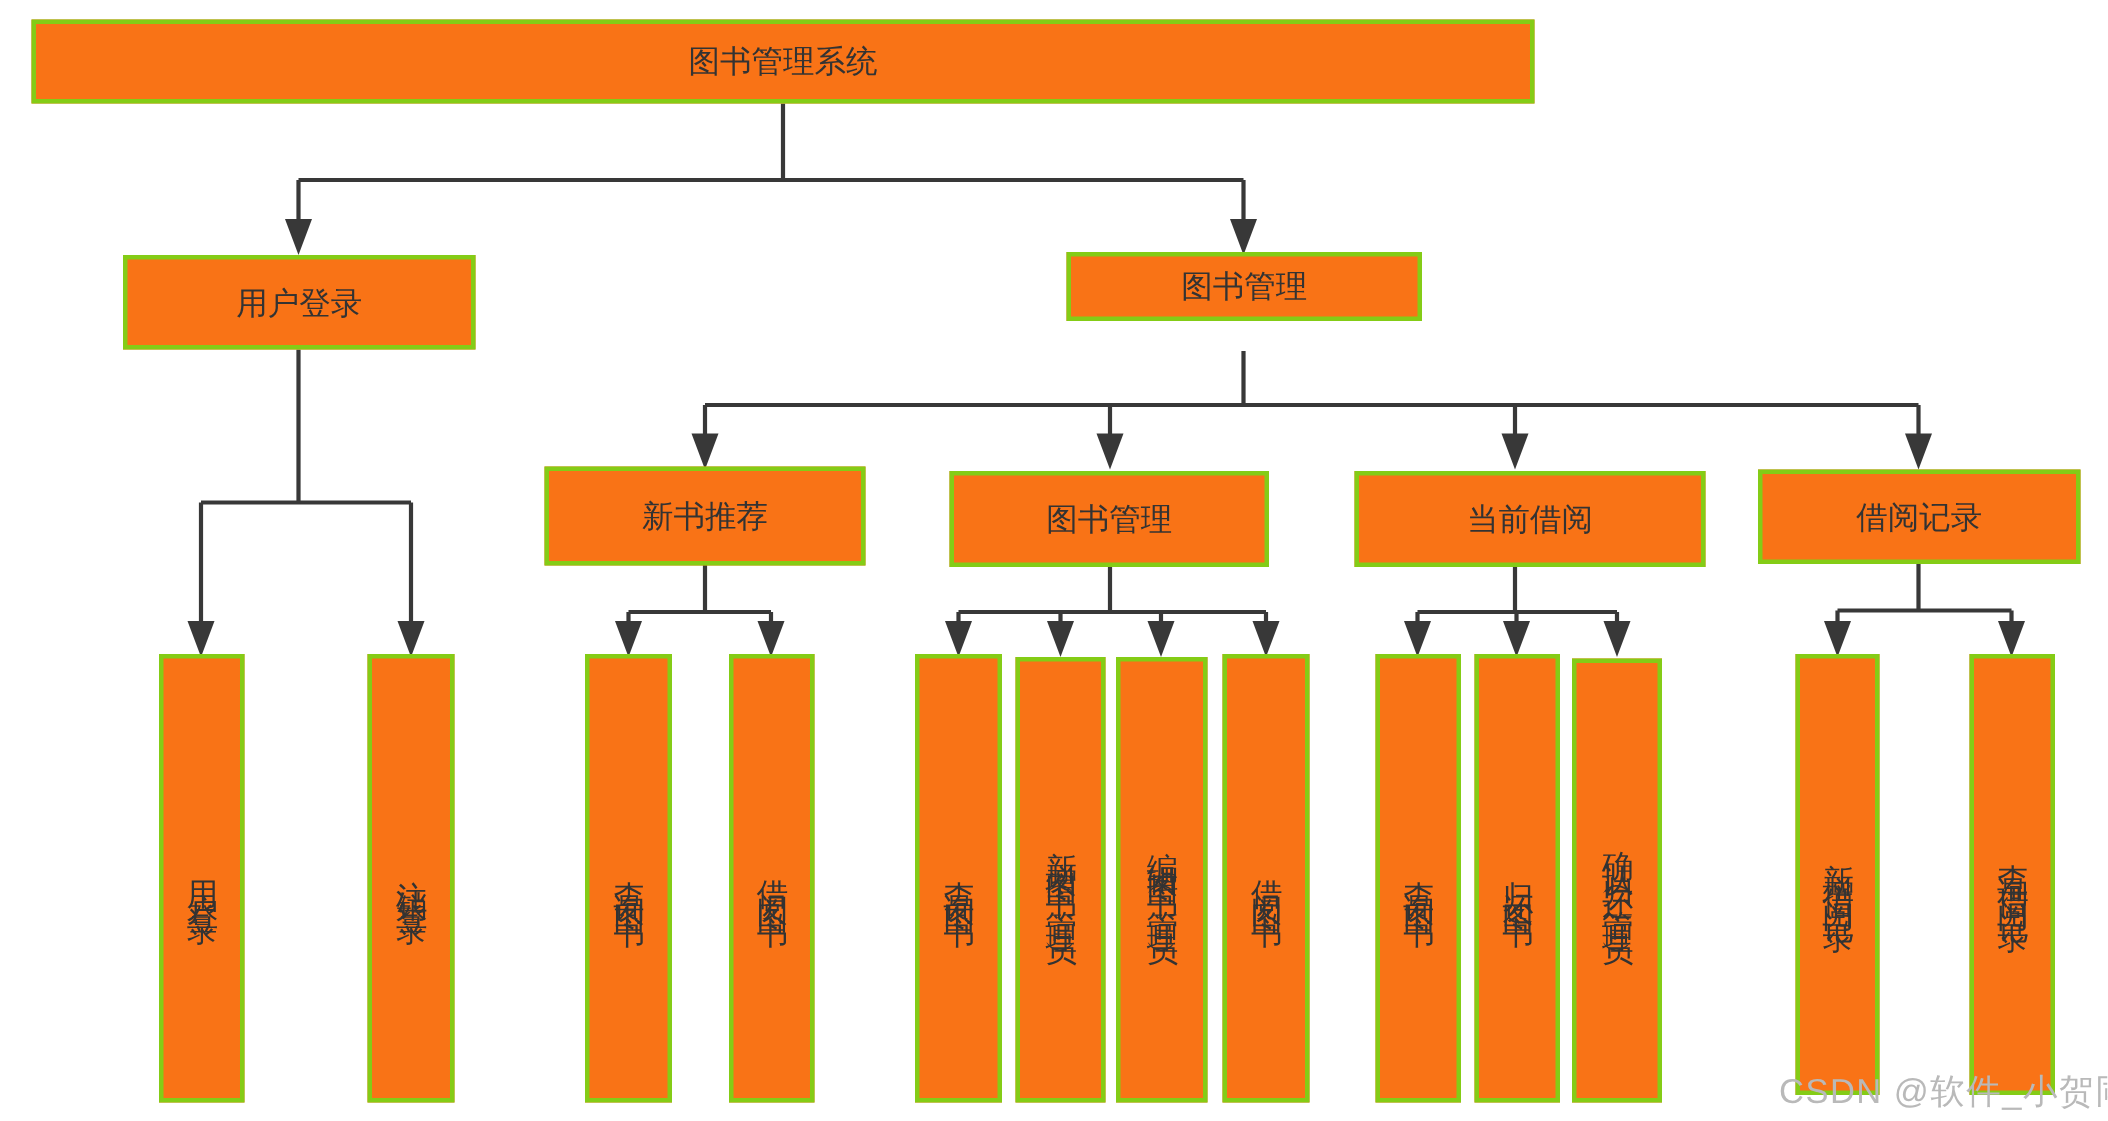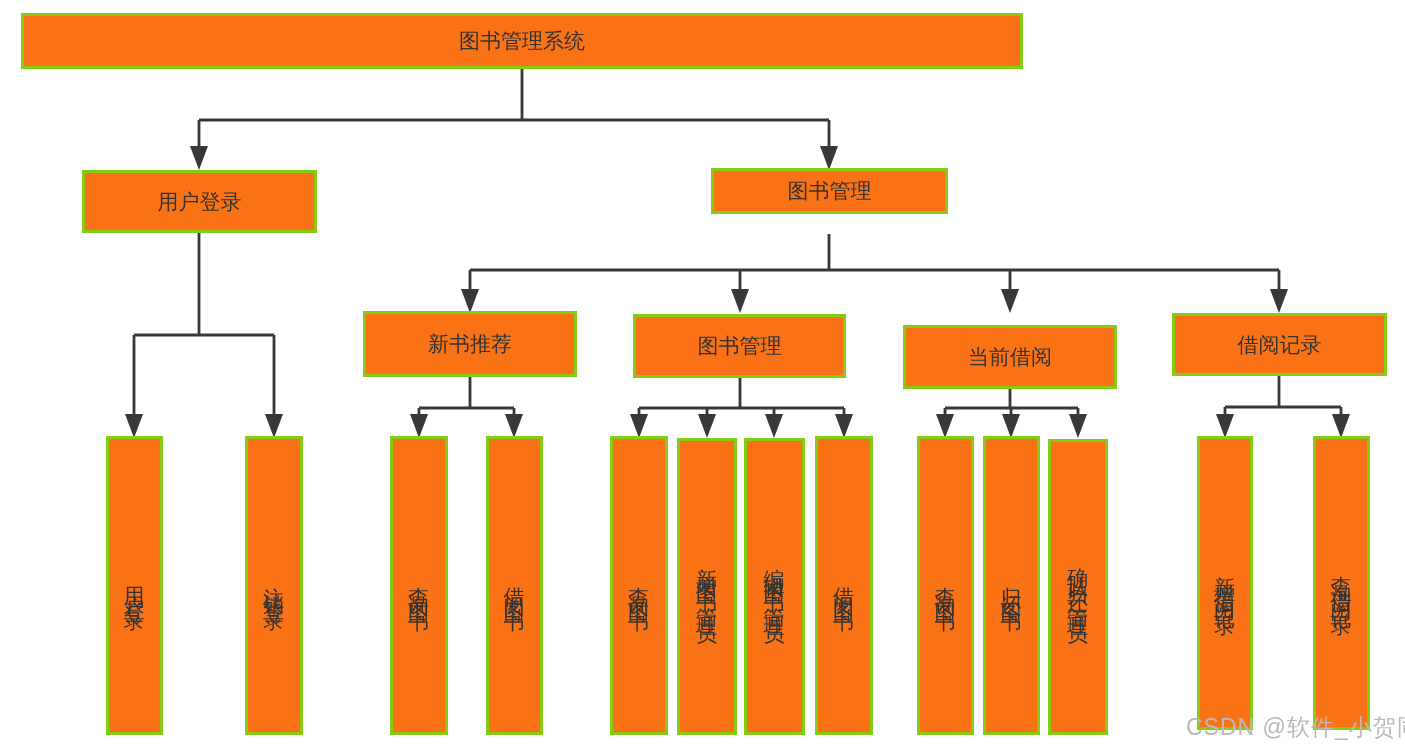--- a/index.html
+++ b/index.html
@@ -109,21 +109,21 @@
   <div class="node" style="left:711px; top:168px; width:237px; height:46px;">
     <span class="label">图书管理</span>
   </div>
 
   <div class="node" style="left:363px; top:311px; width:214px; height:66px;">
     <span class="label">新书推荐</span>
   </div>
   <div class="node" style="left:633px; top:314px; width:213px; height:64px;">
     <span class="label">图书管理</span>
   </div>
-  <div class="node" style="left:903px; top:325px; width:214px; height:64px;">
+  <div class="node" style="left:903px; top:314px; width:234px; height:64px;">
     <span class="label">当前借阅</span>
   </div>
   <div class="node" style="left:1172px; top:313px; width:215px; height:63px;">
     <span class="label">借阅记录</span>
   </div>
 
   <div class="node vert" style="left:106px; top:436px; width:57px; height:299px;">
     <span class="label">用户登录</span>
   </div>
   <div class="node vert" style="left:245px; top:436px; width:58px; height:299px;">

